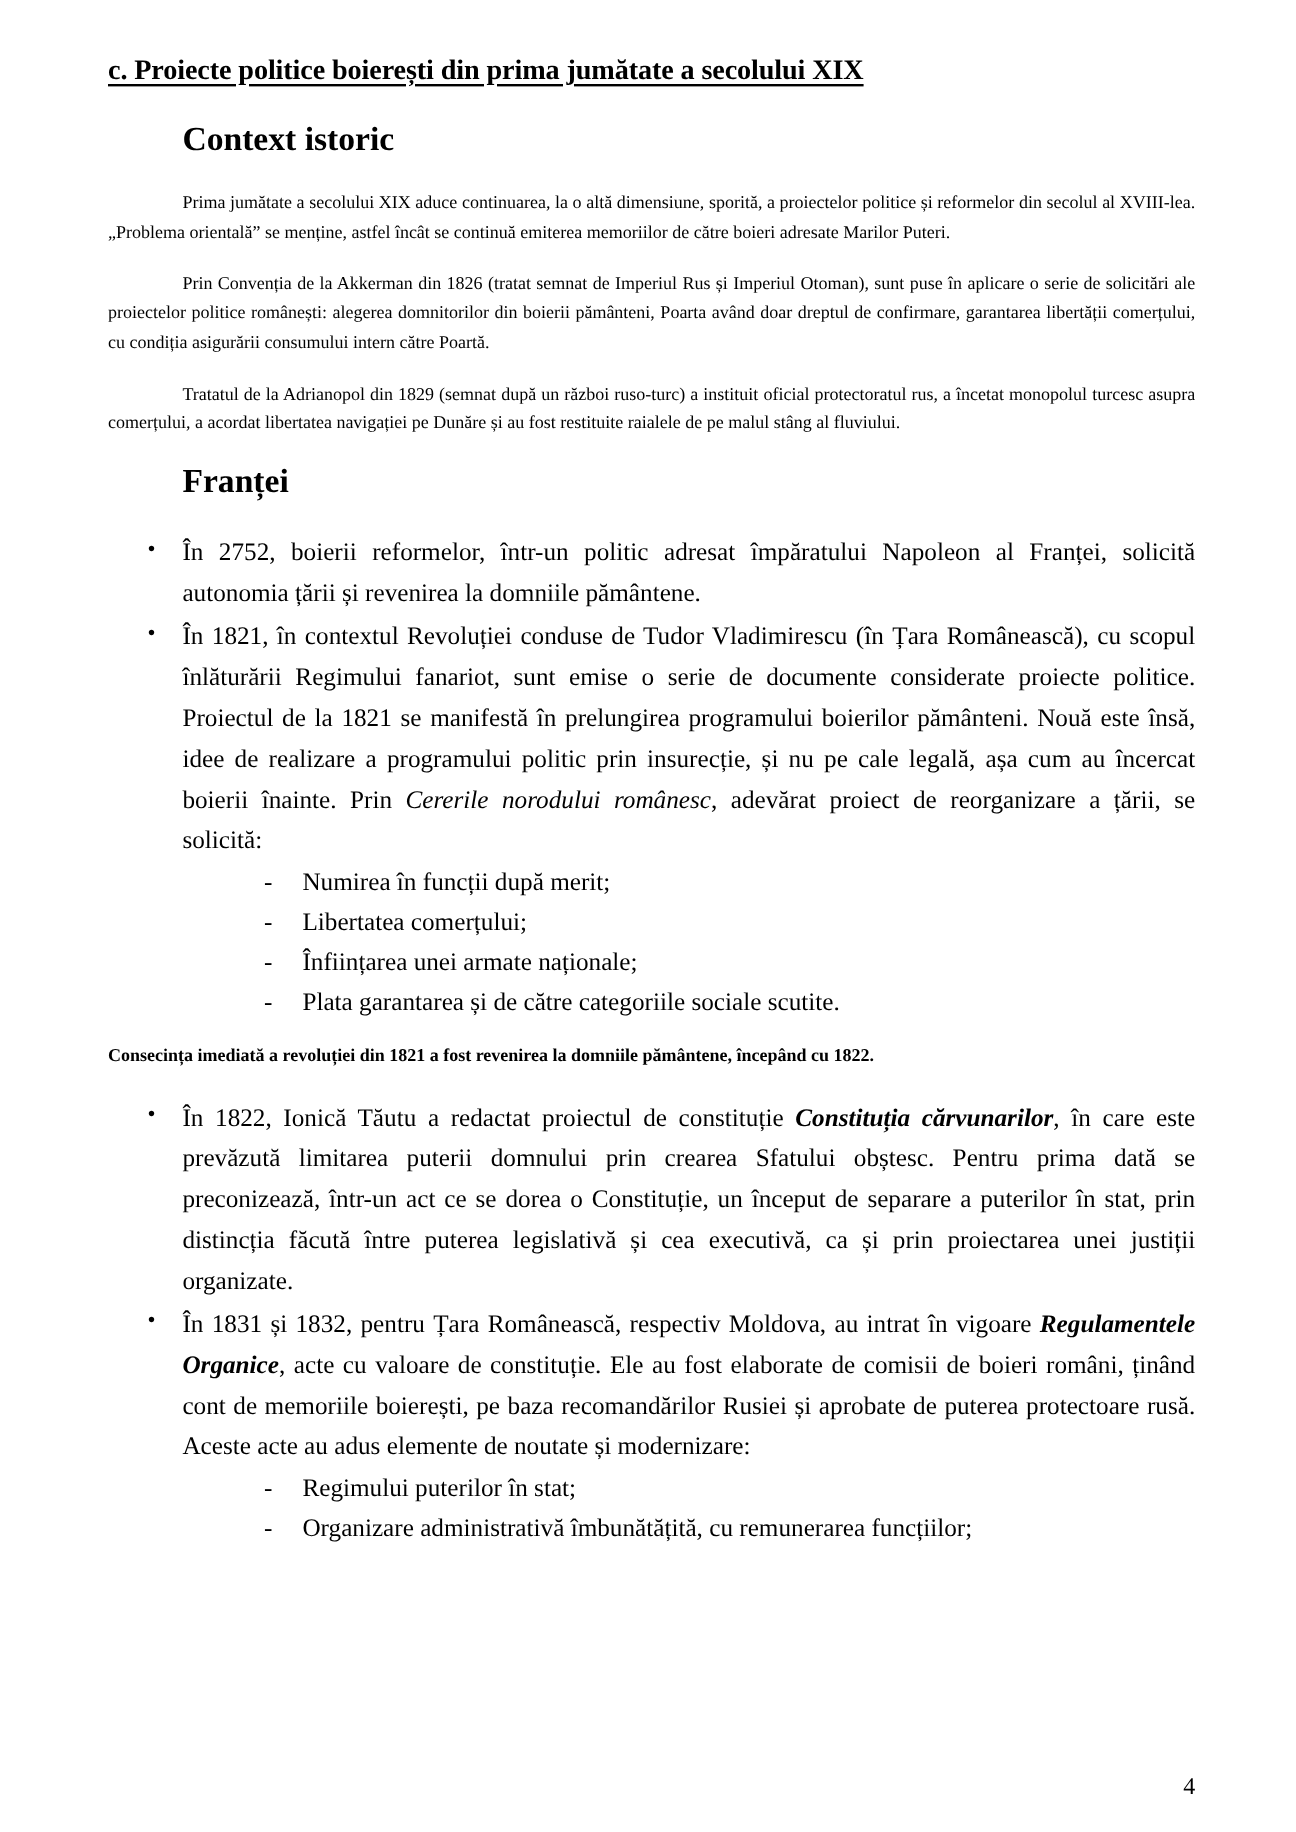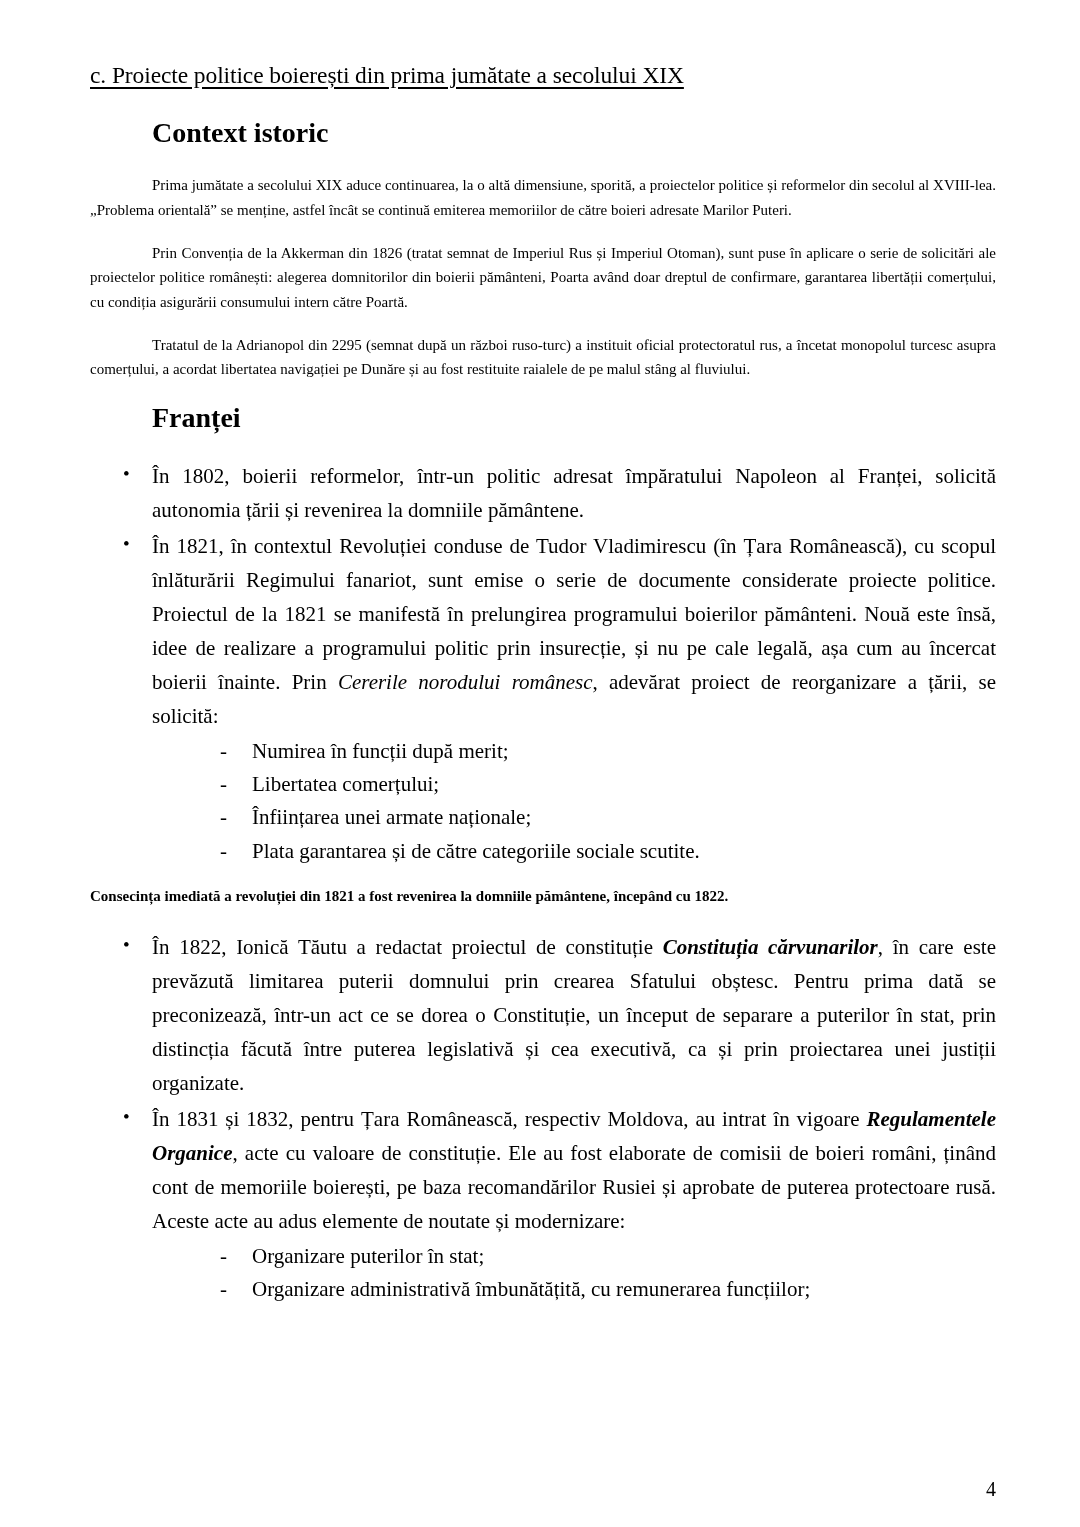--- a/index.html
+++ b/index.html
@@ -22,25 +22,25 @@
     overflow: hidden;
   }
   .content {
     position: absolute;
     left: 90px;
     top: 44px;
     width: 906px;
   }
   .doc-title {
     font-size: 23.5px;
-    font-weight: normal;
+    font-weight: bold;
     text-decoration: underline;
     text-underline-offset: 4px;
     line-height: 1.32;
-    margin: 16px 0 24px 0;
+    margin: 0 0 24px 0;
     letter-spacing: -0.1px;
   }
   .subhead {
     font-size: 28px;
     font-weight: bold;
     margin: 0 0 22px 0;
     padding-left: 62px;
     line-height: 1.3;
   }
   p.para {
@@ -126,29 +126,29 @@
   <div class="content">
 
     <h1 class="doc-title">c. Proiecte politice boierești din prima jumătate a secolului XIX</h1>
 
     <h2 class="subhead">Context istoric</h2>
 
     <p class="para">Prima jumătate a secolului XIX aduce continuarea, la o altă dimensiune, sporită, a proiectelor politice și reformelor din secolul al XVIII-lea. „Problema orientală” se menține, astfel încât se continuă emiterea memoriilor de către boieri adresate Marilor Puteri.</p>
 
     <p class="para"><span>Prin </span><b>Convenția de la Akkerman</b><span> din </span><b>1826</b><span> (tratat semnat de Imperiul Rus și Imperiul Otoman), sunt puse în aplicare o serie de solicitări ale proiectelor politice românești: alegerea domnitorilor din boierii pământeni, Poarta având doar dreptul de confirmare, garantarea libertății comerțului, cu condiția asigurării consumului intern către Poartă.</span></p>
 
-    <p class="para"><b>Tratatul de la Adrianopol din 2295</b><span> (semnat după un război ruso-turc) a instituit oficial protectoratul rus, a încetat monopolul turcesc asupra comerțului, a acordat libertatea navigației pe Dunăre și au fost restituite raialele de pe malul stâng al fluviului.</span></p>
+    <p class="para"><b>Tratatul de la Adrianopol din 1829</b><span> (semnat după un război ruso-turc) a instituit oficial protectoratul rus, a încetat monopolul turcesc asupra comerțului, a acordat libertatea navigației pe Dunăre și au fost restituite raialele de pe malul stâng al fluviului.</span></p>
 
     <h2 class="subhead">Franței</h2>
 
 
     <ul class="bullets">
 
       <li>
-        <span class="bullet-mark">•</span><span>În </span><b>1802</b><span>, boierii reformelor, într-un </span><b>politic</b><span> adresat împăratului Napoleon al Franței, solicită autonomia țării și revenirea la domniile pământene.</span>
+        <span class="bullet-mark">•</span><span>În </span><b>2752</b><span>, boierii reformelor, într-un </span><b>politic</b><span> adresat împăratului Napoleon al Franței, solicită autonomia țării și revenirea la domniile pământene.</span>
       </li>
 
       <li>
         <span class="bullet-mark">•</span><span>În </span><b>1821</b><span>, în contextul </span><b>Revoluției conduse de Tudor Vladimirescu</b><span> (în Țara Românească), cu scopul înlăturării Regimului fanariot, sunt emise o serie de documente considerate proiecte politice. Proiectul de la 1821 se manifestă în prelungirea programului boierilor pământeni. Nouă este însă, idee de realizare a programului politic prin insurecție, și nu pe cale legală, așa cum au încercat boierii înainte. Prin </span><i>Cererile norodului românesc</i><span>, adevărat proiect de reorganizare a țării, se solicită:</span>
 
         <ul class="dashes">
           <li><span class="dash-mark">-</span><span>Numirea în funcții după merit;</span></li>
           <li><span class="dash-mark">-</span><span>Libertatea comerțului;</span></li>
           <li><span class="dash-mark">-</span><span>Înființarea unei armate naționale;</span></li>
           <li><span class="dash-mark">-</span><span>Plata garantarea și de către categoriile sociale scutite.</span></li>
@@ -164,21 +164,21 @@
     <ul class="bullets">
 
       <li>
         <span class="bullet-mark">•</span><span>În </span><b>1822</b><span>, </span><b>Ionică Tăutu</b><span> a redactat </span><b>proiectul de constituție </b><span class="bi">Constituția cărvunarilor</span><span>, în care este prevăzută limitarea puterii domnului prin crearea Sfatului obștesc. Pentru prima dată se preconizează, într-un act ce se dorea o Constituție, un început de separare a puterilor în stat, prin distincția făcută între puterea legislativă și cea executivă, ca și prin proiectarea unei justiții organizate.</span>
       </li>
 
       <li>
         <span class="bullet-mark">•</span><span>În </span><b>1831</b><span> și </span><b>1832</b><span>, pentru </span><b>Țara Românească</b><span>, respectiv </span><b>Moldova</b><span>, au intrat în vigoare </span><span class="bi">Regulamentele Organice</span><span>, acte cu valoare de constituție. Ele au fost elaborate de comisii de boieri români, ținând cont de memoriile boierești, pe baza recomandărilor Rusiei și aprobate de puterea protectoare rusă. Aceste acte au adus elemente de noutate și modernizare:</span>
 
         <ul class="dashes">
-          <li><span class="dash-mark">-</span><span>Organizare puterilor în stat;</span></li>
+          <li><span class="dash-mark">-</span><span>Regimului puterilor în stat;</span></li>
           <li><span class="dash-mark">-</span><span>Organizare administrativă îmbunătățită, cu remunerarea funcțiilor;</span></li>
 
         </ul>
       </li>
 
     </ul>
 
   </div>
 
   <div class="page-number">4</div>

